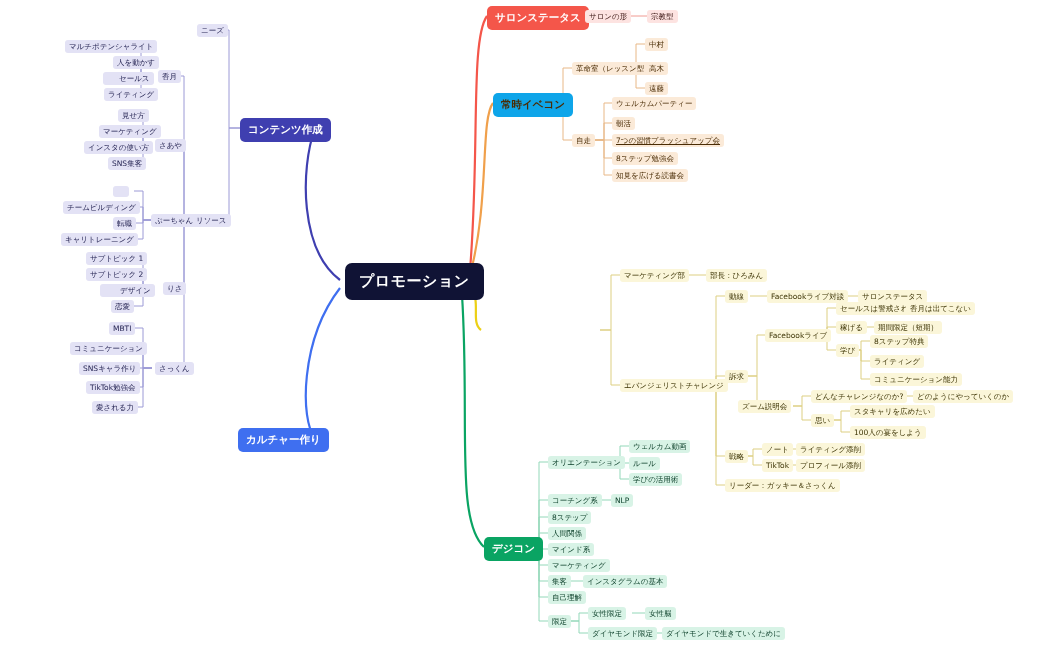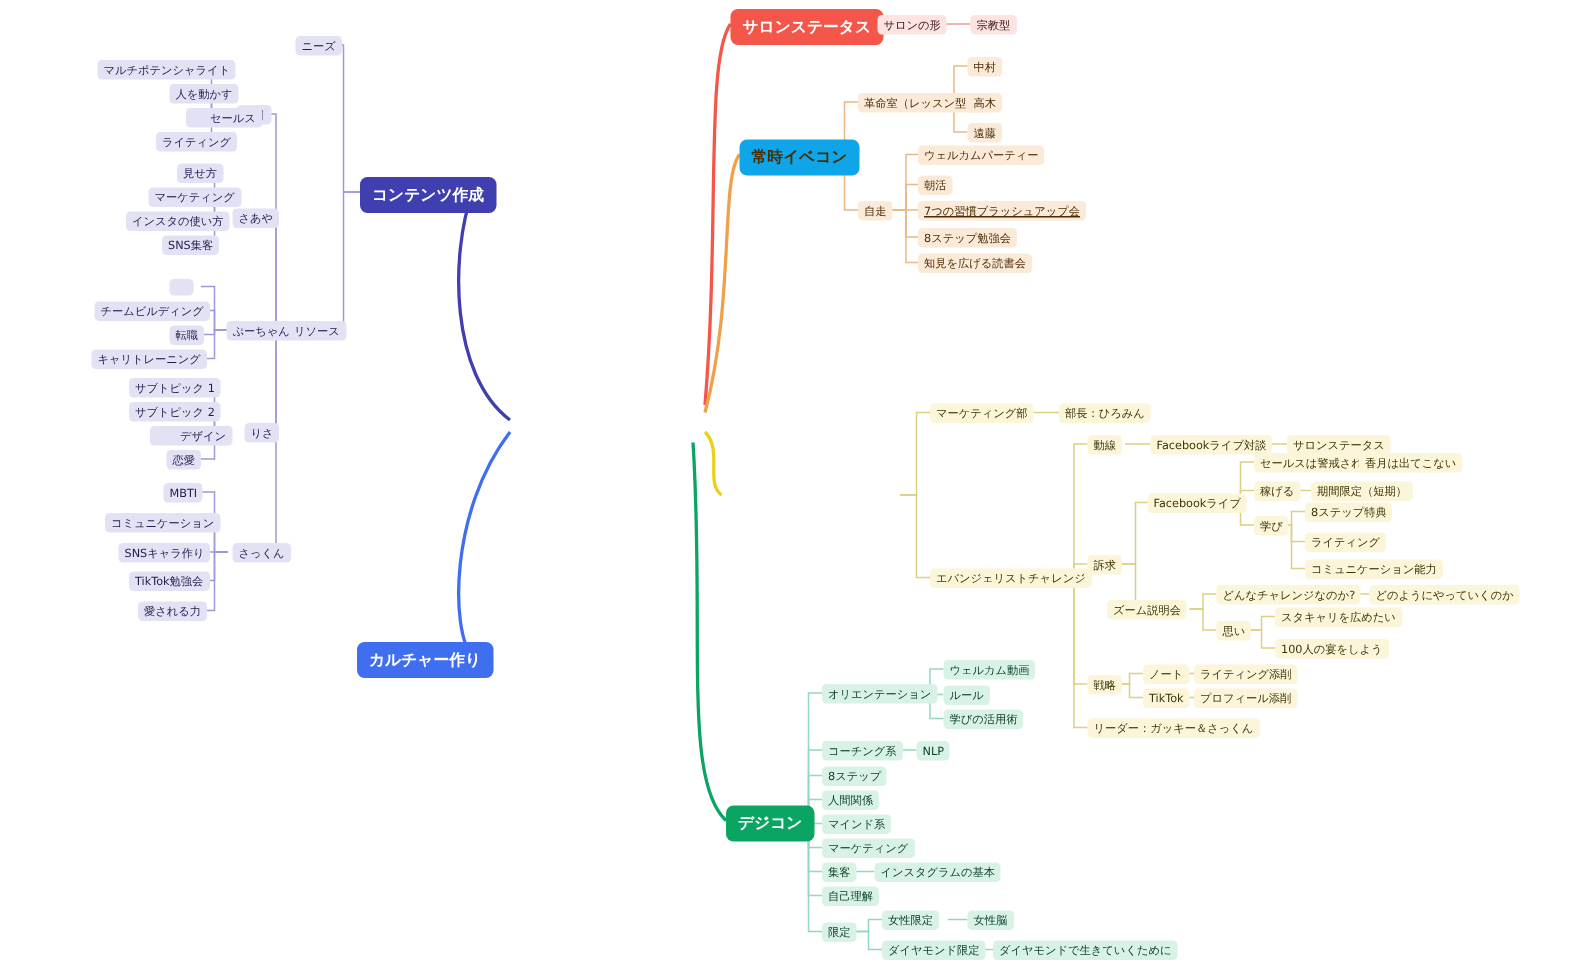--- a/index.html
+++ b/index.html
@@ -141,20 +141,21 @@
       <path d="M152,288 H143 V290 H134"></path>
       <path d="M152,288 H143 V306 H134"></path>
       <path d="M152,368 H143 V328 H134"></path>
       <path d="M152,368 H143 V348 H134"></path>
       <path d="M152,368 H143 V368 H134"></path>
       <path d="M152,368 H143 V387 H134"></path>
       <path d="M152,368 H143 V407 H134"></path>
     </g>
   </svg>
 
+  <div class="node root" style="left:345px;top:263px;">プロモーション</div>
 
   <div class="node l1 red" style="left:487px;top:6px;">サロンステータス</div>
   <div class="node n red" style="left:585px;top:10px;">サロンの形</div>
   <div class="node n red" style="left:647px;top:10px;">宗教型</div>
 
   <div class="node l1 orange" style="left:493px;top:93px;">常時イベコン</div>
   <div class="node n orange" style="left:572px;top:62px;">革命室（レッスン型）</div>
   <div class="node n orange" style="left:645px;top:38px;">中村</div>
   <div class="node n orange" style="left:645px;top:62px;">高木</div>
   <div class="node n orange" style="left:645px;top:82px;">遠藤</div>
@@ -219,21 +220,21 @@
   <div class="node n green" style="left:588px;top:627px;">ダイヤモンド限定</div>
   <div class="node n green" style="left:662px;top:627px;">ダイヤモンドで生きていくために</div>
 
   <div class="node l1 purple" style="left:240px;top:118px;">コンテンツ作成</div>
   <div class="node n purple" style="left:197px;top:24px;">ニーズ</div>
   <div class="node n purple" style="left:192px;top:214px;">リソース</div>
 
   <div class="node n purple" style="left:158px;top:70px;">香月</div>
   <div class="node n purple" style="left:65px;top:40px;">マルチポテンシャライト</div>
   <div class="node n purple" style="left:113px;top:56px;">人を動かす</div>
-  <div class="node n purple" style="left:124px;top:72px;padding-left:16px;">セールス</div>
+  <div class="node n purple" style="left:103px;top:72px;padding-left:16px;">セールス</div>
   <div class="node n purple" style="left:104px;top:88px;">ライティング</div>
 
   <div class="node n purple" style="left:155px;top:139px;">さあや</div>
   <div class="node n purple" style="left:118px;top:109px;">見せ方</div>
   <div class="node n purple" style="left:99px;top:125px;">マーケティング</div>
   <div class="node n purple" style="left:84px;top:141px;">インスタの使い方</div>
   <div class="node n purple" style="left:108px;top:157px;">SNS集客</div>
 
   <div class="node n purple" style="left:151px;top:214px;">ぷーちゃん</div>
   <div class="node n purple blank" style="left:113px;top:186px;"></div>

